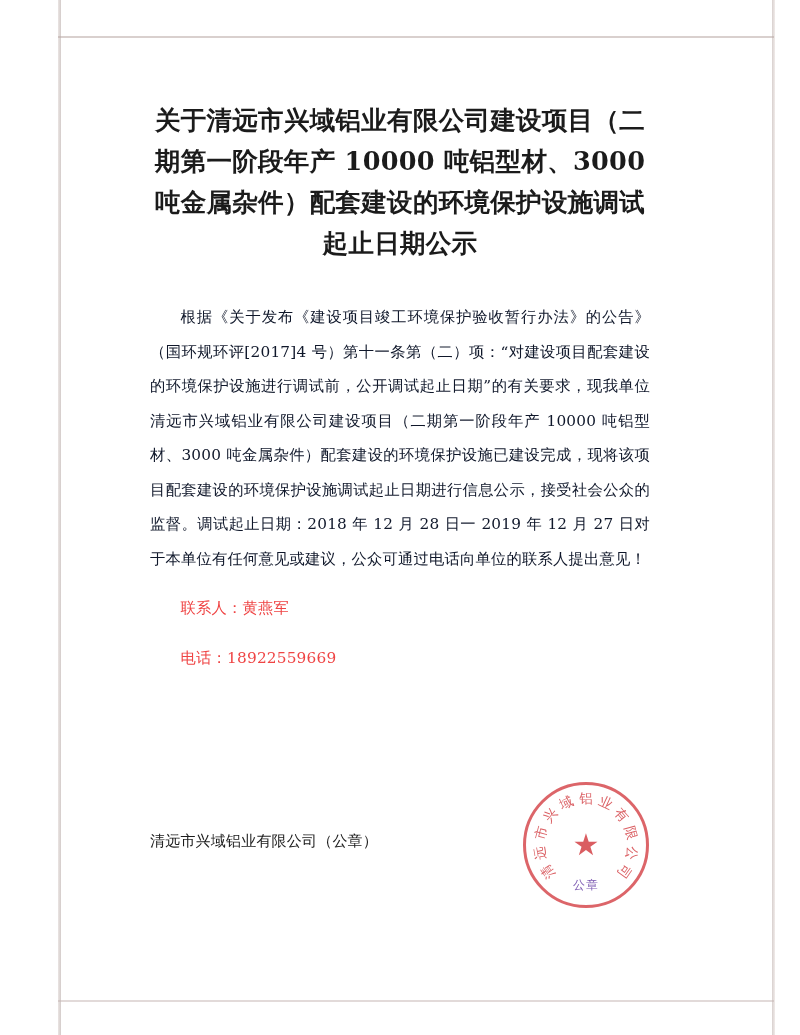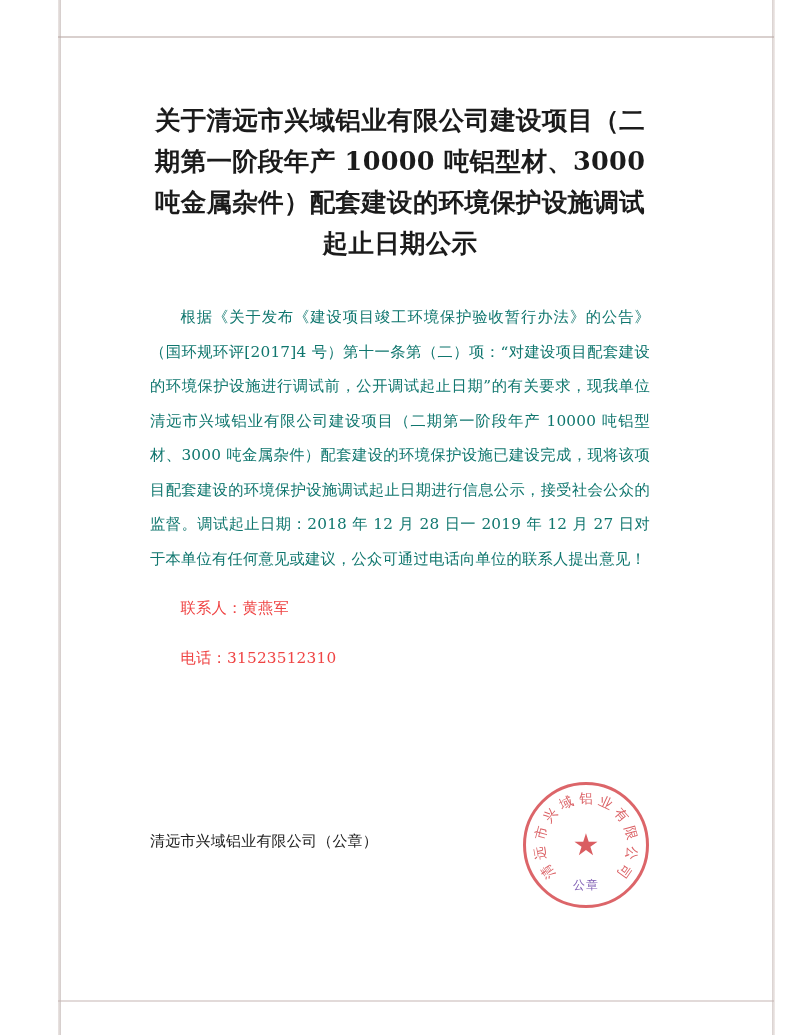--- a/index.html
+++ b/index.html
@@ -78,21 +78,21 @@
     text-align: center;
     color: #1b1b1b;
     letter-spacing: 0.3px;
     margin: 0;
   }
 
   .body-text {
     margin-top: 36px;
     font-size: 15.3px;
     line-height: 34.5px;
-    color: #0f766e;
+    color: #0f172a;
     text-align: justify;
     text-justify: inter-ideograph;
     text-indent: 2em;
     letter-spacing: 0.2px;
   }
 
   .contact-line {
     margin-top: 14px;
     font-size: 15.3px;
     line-height: 34px;
@@ -186,21 +186,21 @@
 <div class="page">
   <div class="scan-edge-left"></div>
   <div class="scan-edge-right"></div>
   <div class="scan-edge-top"></div>
   <div class="scan-edge-bottom"></div>
 
   <div class="content">
     <h1 class="doc-title">关于清远市兴域铝业有限公司建设项目（二期第一阶段年产 10000 吨铝型材、3000 吨金属杂件）配套建设的环境保护设施调试起止日期公示</h1>
     <p class="body-text">根据《关于发布《建设项目竣工环境保护验收暂行办法》的公告》（国环规环评[2017]4 号）第十一条第（二）项：“对建设项目配套建设的环境保护设施进行调试前，公开调试起止日期”的有关要求，现我单位清远市兴域铝业有限公司建设项目（二期第一阶段年产 10000 吨铝型材、3000 吨金属杂件）配套建设的环境保护设施已建设完成，现将该项目配套建设的环境保护设施调试起止日期进行信息公示，接受社会公众的监督。调试起止日期：2018 年 12 月 28 日一 2019 年 12 月 27 日对于本单位有任何意见或建议，公众可通过电话向单位的联系人提出意见！</p>
     <p class="contact-line">联系人：黄燕军</p>
-    <p class="contact-line second">电话：31523512310</p>
+    <p class="contact-line second">电话：18922559669</p>
   </div>
 
   <div class="signature">清远市兴域铝业有限公司（公章）</div>
 
   <div class="seal">
     <div class="seal-ring"></div>
     <div class="seal-star">★</div>
     <div class="seal-text-top" id="seal-arc">
         <span class="seal-char" style="transform: translate(-38.5px, 27px) rotate(-125deg);">清</span>
         <span class="seal-char" style="transform: translate(-46.3px, 8.2px) rotate(-100deg);">远</span>

